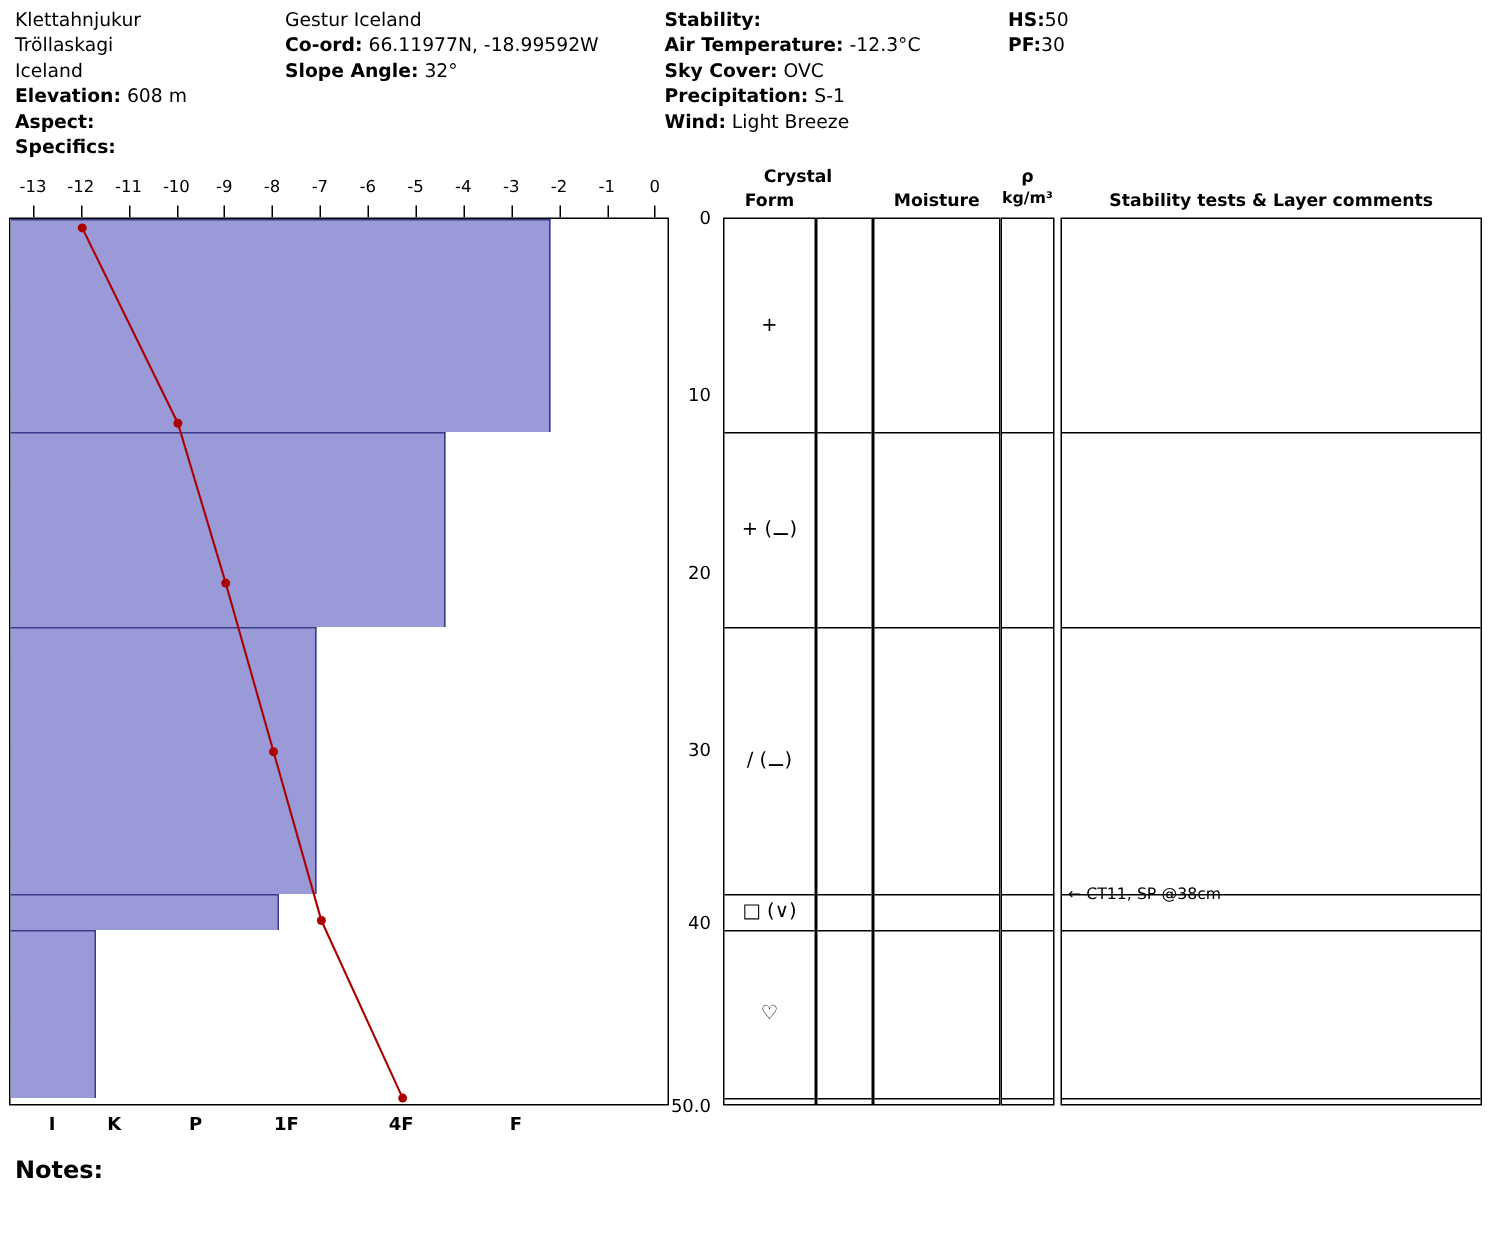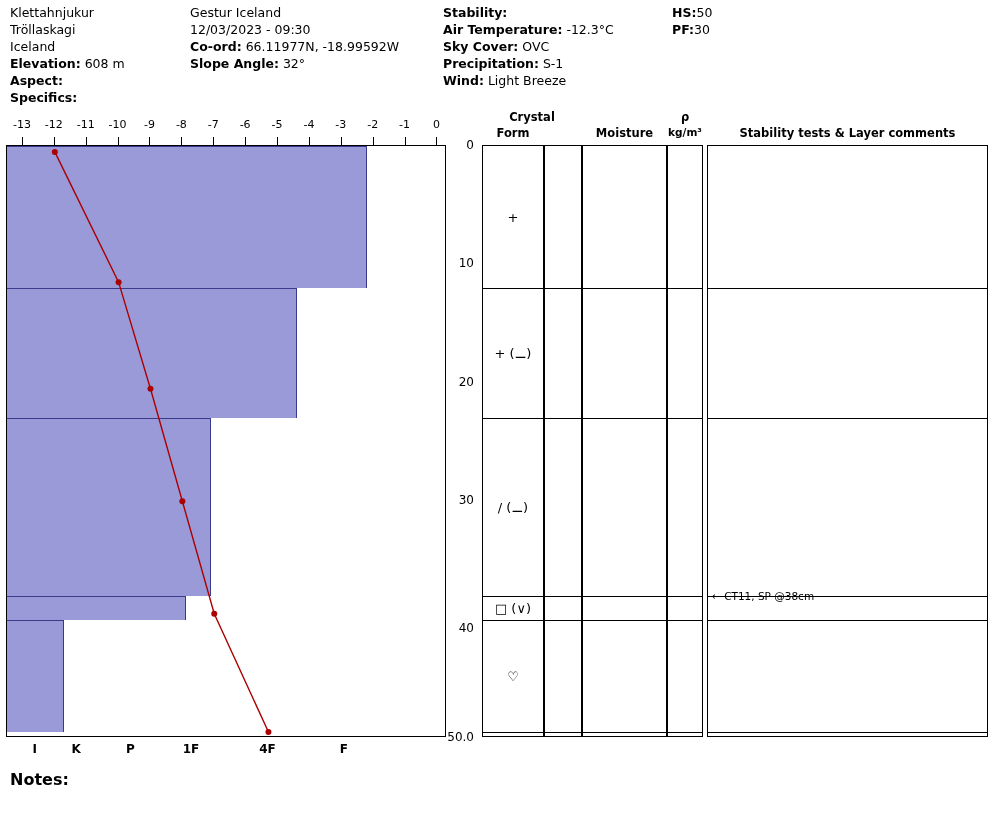--- a/index.html
+++ b/index.html
@@ -187,21 +187,20 @@
     <div><span>Klettahnjukur</span></div>
     <div><span>Tröllaskagi</span></div>
     <div><span>Iceland</span></div>
     <div><span class="b">Elevation:</span> <span>608 m</span></div>
     <div><span class="b">Aspect:</span> <span></span></div>
     <div><span class="b">Specifics:</span> <span></span></div>
   </div>
 
   <div class="hdr-col" id="hdr-col2">
     <div><span>Gestur Iceland</span></div>
-    <div><span>12/03/2023 - 09:30</span></div>
     <div><span class="b">Co-ord:</span> <span>66.11977N, -18.99592W</span></div>
     <div><span class="b">Slope Angle:</span> <span>32°</span></div>
   </div>
 
   <div class="hdr-col" id="hdr-col3">
     <div><span class="b">Stability:</span> <span></span></div>
     <div><span class="b">Air Temperature:</span> <span>-12.3°C</span></div>
     <div><span class="b">Sky Cover:</span> <span>OVC</span></div>
     <div><span class="b">Precipitation:</span> <span>S-1</span></div>
     <div><span class="b">Wind:</span> <span>Light Breeze</span></div>
@@ -306,21 +305,21 @@
       <span style="left: 184.928px;">1F</span>
       <span style="left: 261.449px;">4F</span>
       <span style="left: 337.971px;">F</span>
     </div>
 
   <div class="depth-axis" id="depth-axis">
       <span style="top: 0px;">0</span>
       <span style="top: 118.4px;">10</span>
       <span style="top: 236.8px;">20</span>
       <span style="top: 355.2px;">30</span>
-      <span style="top: 483px;">40</span>
+      <span style="top: 470px;">40</span>
       <span style="top: 592px;">50.0</span>
     </div>
 
   <div class="col-head" style="left:482px;width:100px;top:0px;">Crystal</div>
   <div class="col-head" style="left:482px;width:62px;top:16px;">Form</div>
   <div class="col-head" style="left:544px;width:38px;top:16px;margin-top:24px;">Size</div>
   <div class="col-head" style="left:582px;width:85px;top:16px;">Moisture</div>
   <div class="col-head" style="left:667px;width:36px;top:0px;">ρ</div>
   <div class="col-head" style="left:663px;width:44px;top:16px;font-size:10.5px;">kg/m³</div>
   <div class="col-head" style="left:707px;width:281px;top:16px;">Stability tests &amp; Layer comments</div>

